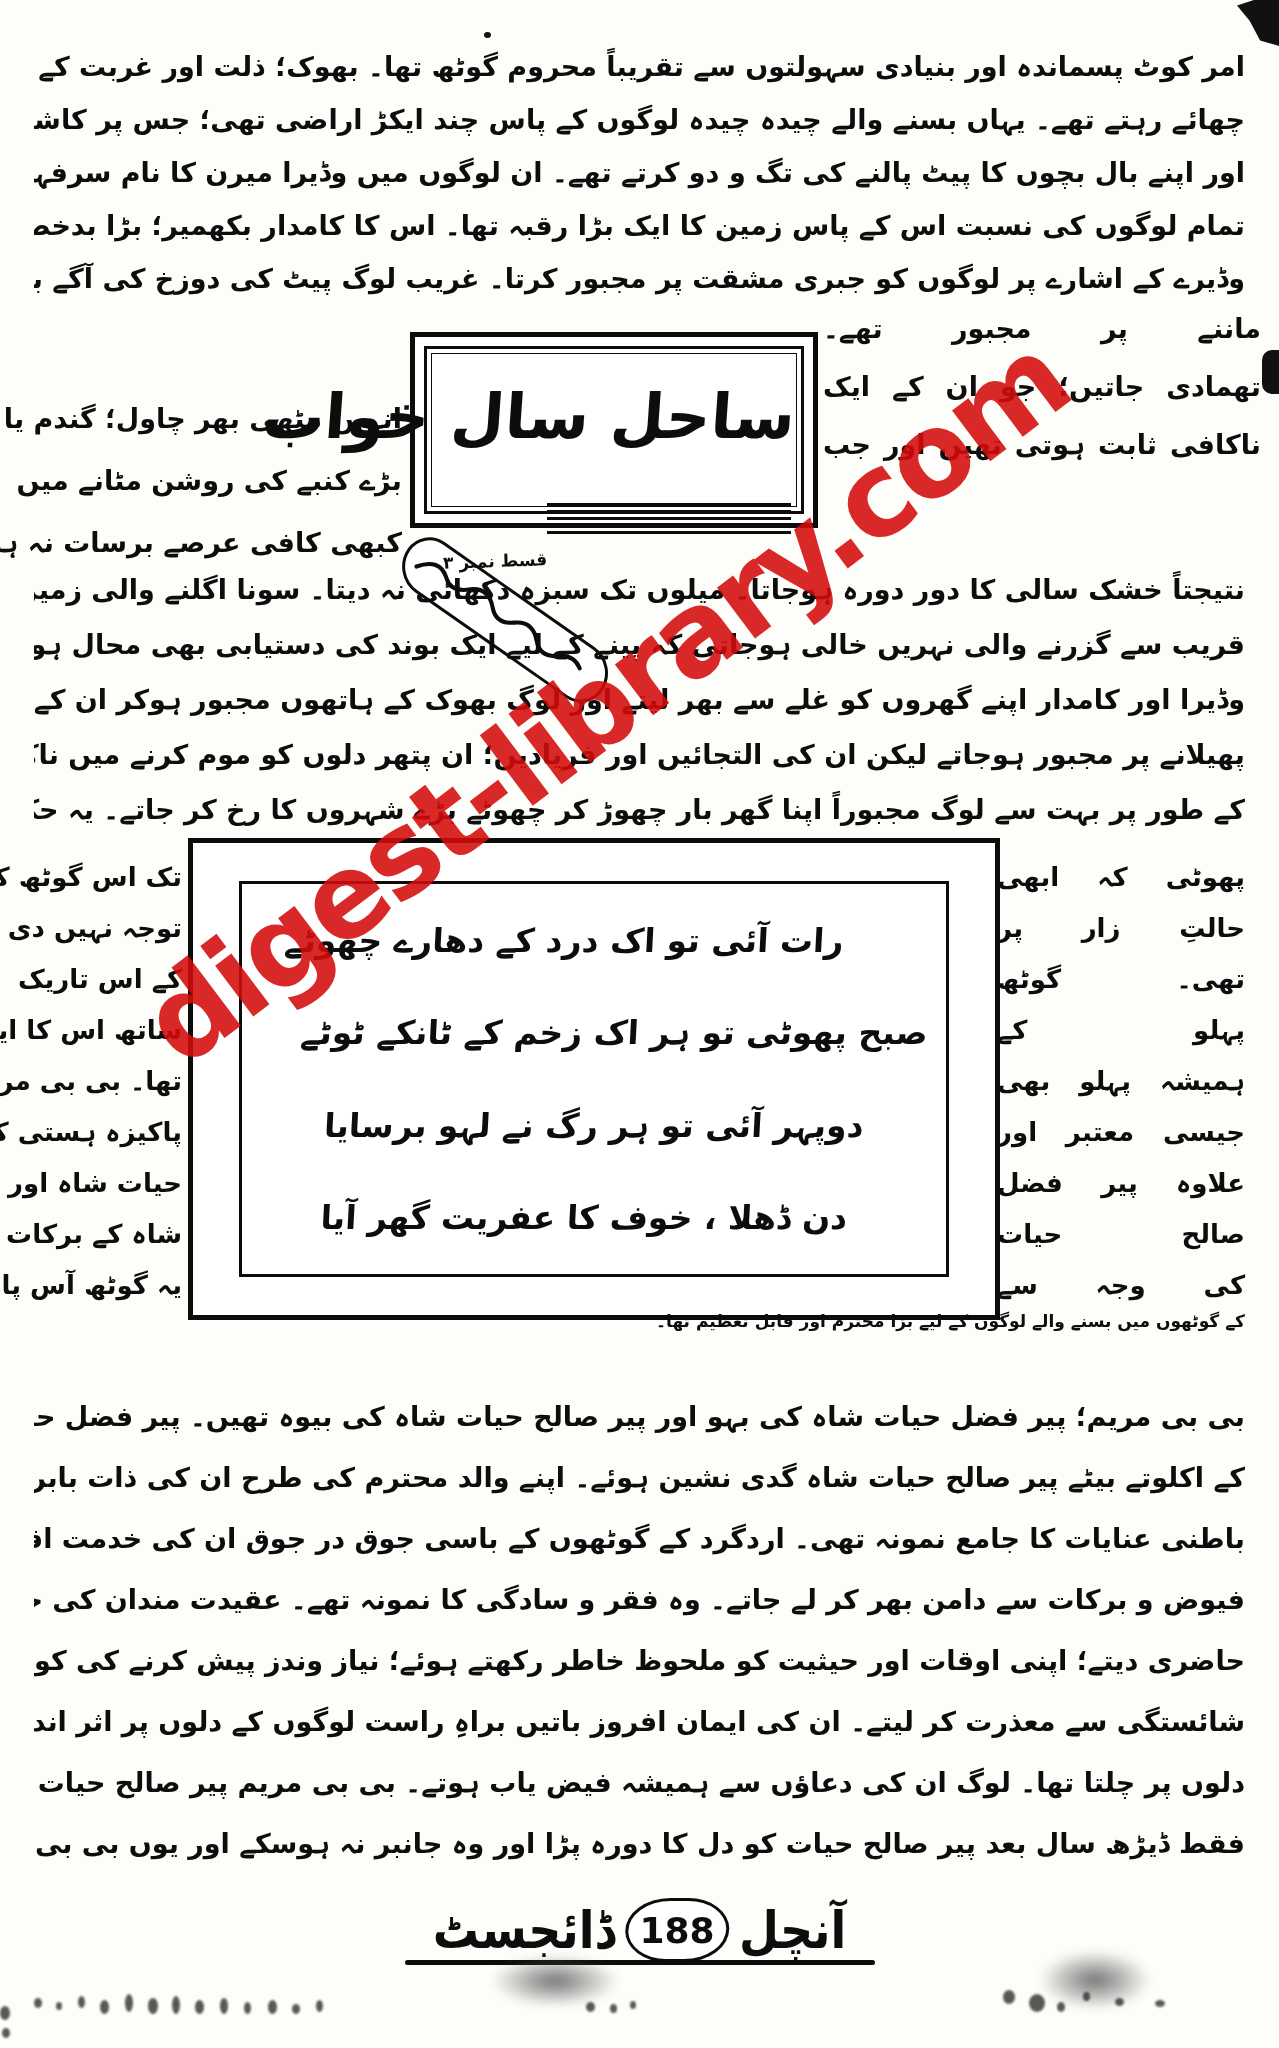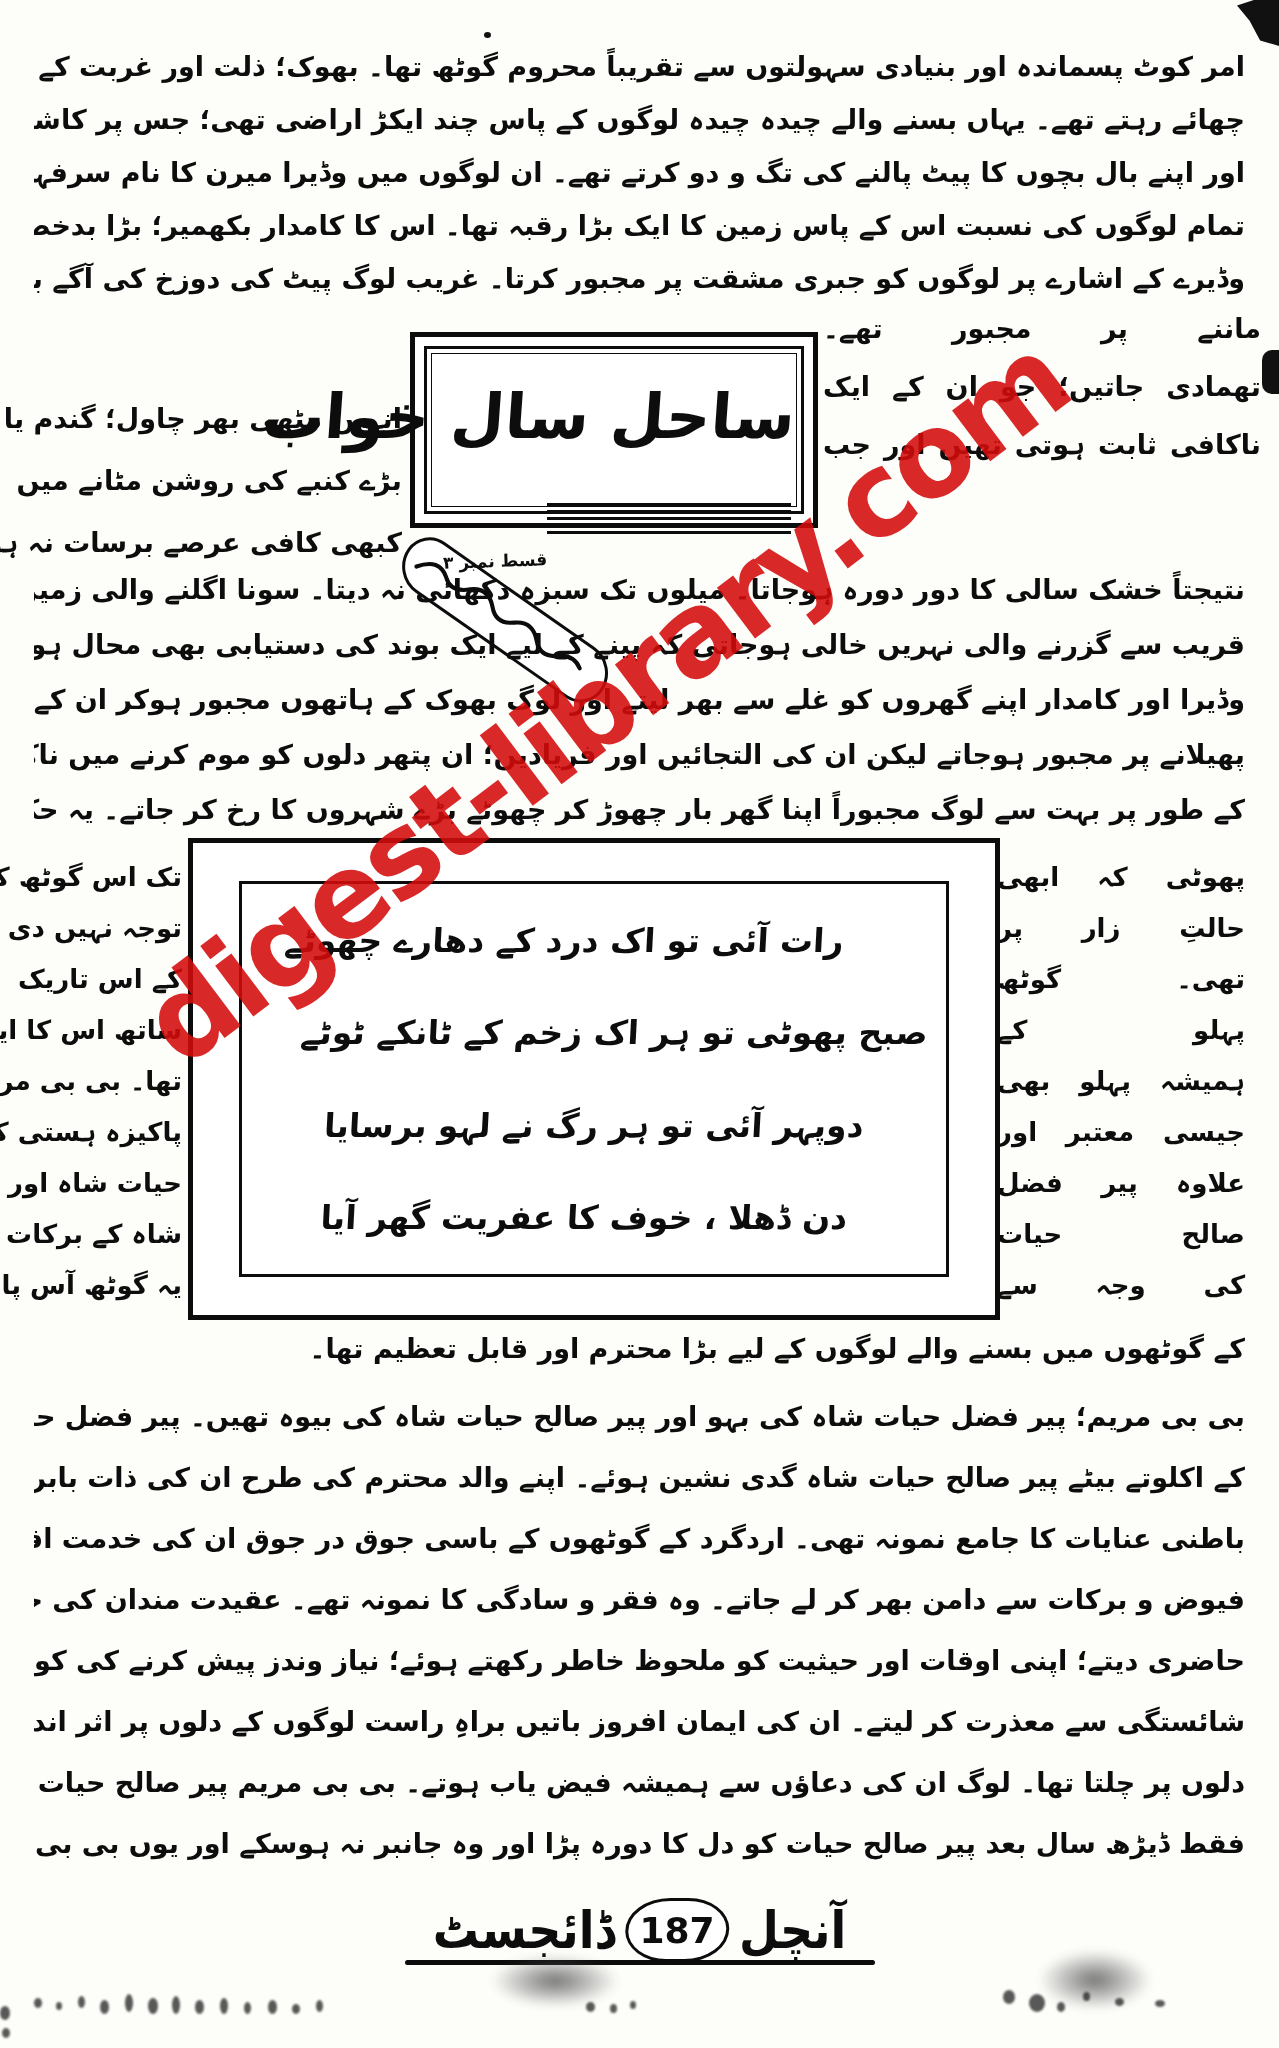--- a/index.html
+++ b/index.html
@@ -14,21 +14,21 @@
   }
   .frag{font-weight:700;white-space:nowrap;}
   
   .para{position:absolute;right:34px;left:34px;}
   .p1{top:40px;font-size:27px;}
   .p1 .urline{line-height:53px;height:53px;}
   .p2{top:562px;font-size:27px;}
   .p2 .urline{line-height:55px;height:55px;}
   .p3{top:1386px;font-size:27px;}
   .p3 .urline{line-height:61px;height:61px;}
-  .after-poem{top:1322px;font-size:27px;}
+  .after-poem{top:1294px;font-size:17px;}
   .after-poem .urline{text-align-last:right;line-height:54px;height:54px;}
 
   
   .col-title-right{position:absolute;right:18px;top:300px;width:438px;font-size:27px;}
   .col-title-right .frag{display:block;line-height:58px;text-align:justify;text-align-last:justify;}
   .col-title-left{position:absolute;left:30px;top:388px;width:372px;font-size:27px;}
   .col-title-left .frag{display:block;line-height:62px;text-align:justify;text-align-last:justify;}
 
   
   .title-box{position:absolute;left:410px;top:332px;width:398px;height:186px;
@@ -208,21 +208,21 @@
       <div class="urline">حاضری دیتے؛ اپنی اوقات اور حیثیت کو ملحوظ خاطر رکھتے ہوئے؛ نیاز وندز پیش کرنے کی کوشش کرتے تو وہ ہمیشہ بڑی</div>
       <div class="urline">شائستگی سے معذرت کر لیتے۔ ان کی ایمان افروز باتیں براہِ راست لوگوں کے دلوں پر اثر انداز ہوتی تھیں۔ ان کا سکہ</div>
       <div class="urline">دلوں پر چلتا تھا۔ لوگ ان کی دعاؤں سے ہمیشہ فیض یاب ہوتے۔ بی بی مریم پیر صالح حیات کی بیوی تھیں۔ شادی کے</div>
       <div class="urline">فقط ڈیڑھ سال بعد پیر صالح حیات کو دل کا دورہ پڑا اور وہ جانبر نہ ہوسکے اور یوں بی بی مریم بھری جوانی میں بیوہ ہوگئیں۔</div>
     </div>
 
   <div class="footer">
     <div class="footer-rule"></div>
     <div class="footer-row">
       <span class="footer-word">آنچل</span>
-      <span class="page-no-oval">187</span>
+      <span class="page-no-oval">188</span>
       <span class="footer-word">ڈائجسٹ</span>
     </div>
   </div>
 
   <div class="watermark" style="color: rgb(212, 11, 11);">digest-library.com</div>
 
   <div class="mark corner-tr"></div>
   <div class="mark edge-blob"></div>
   <div class="mark dot1"></div>
 

